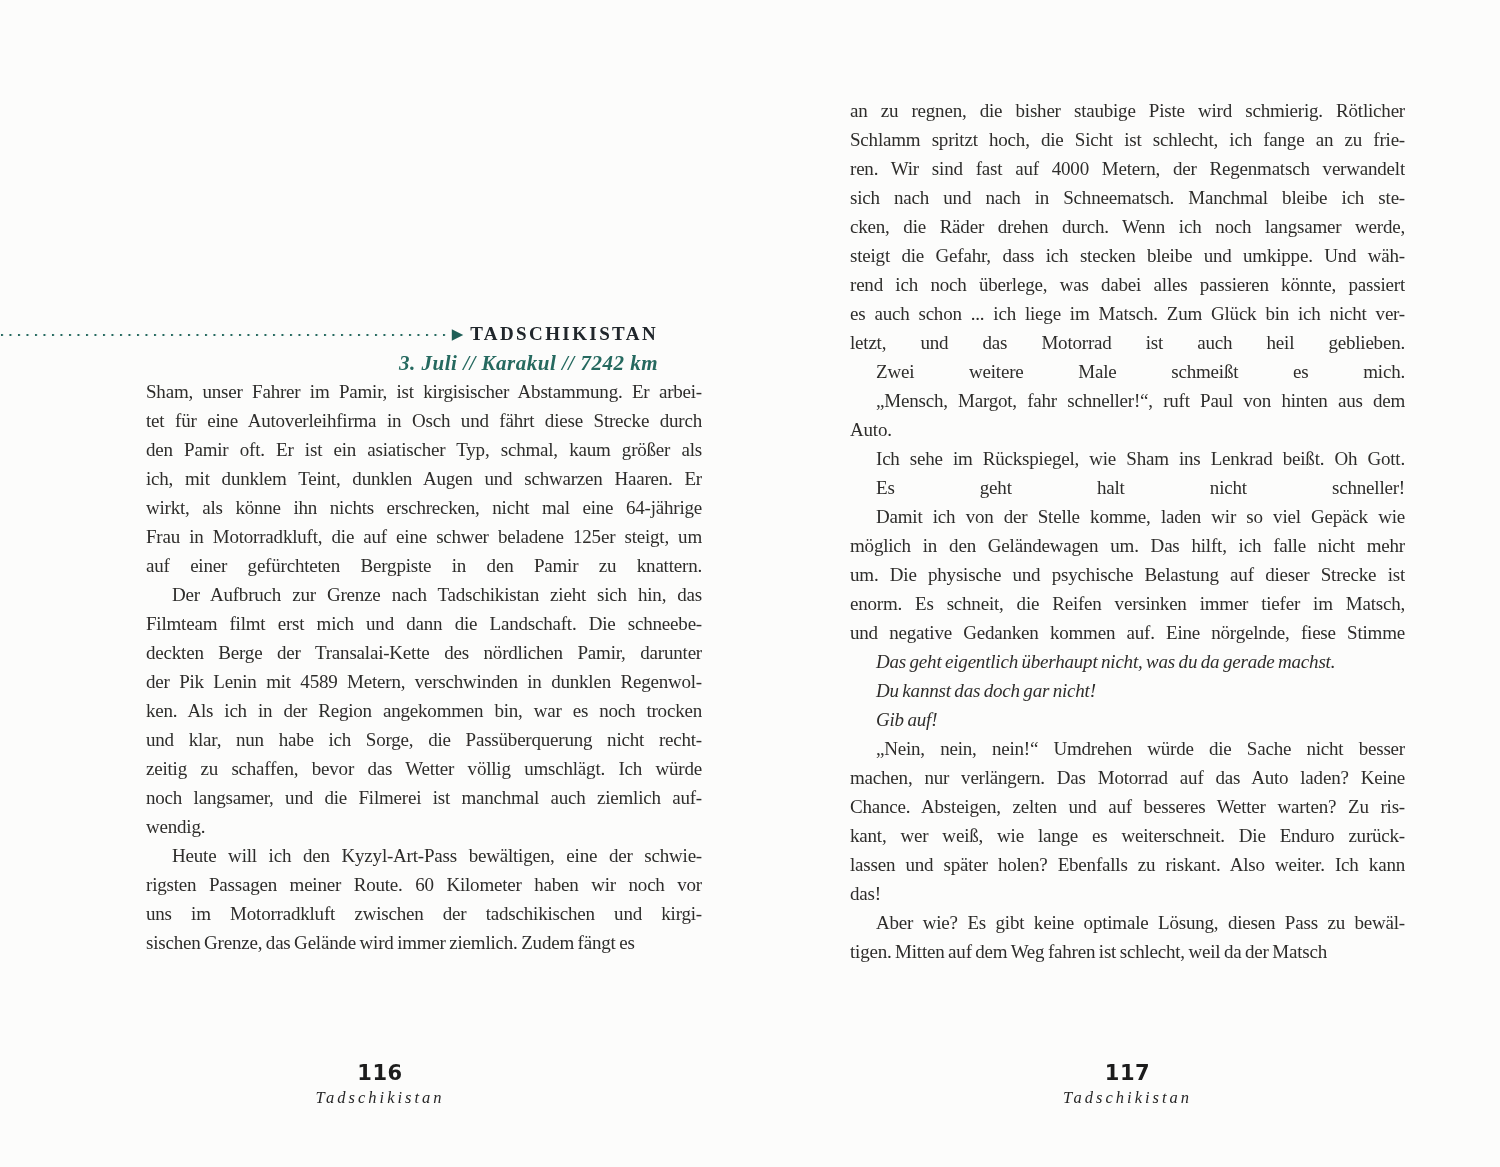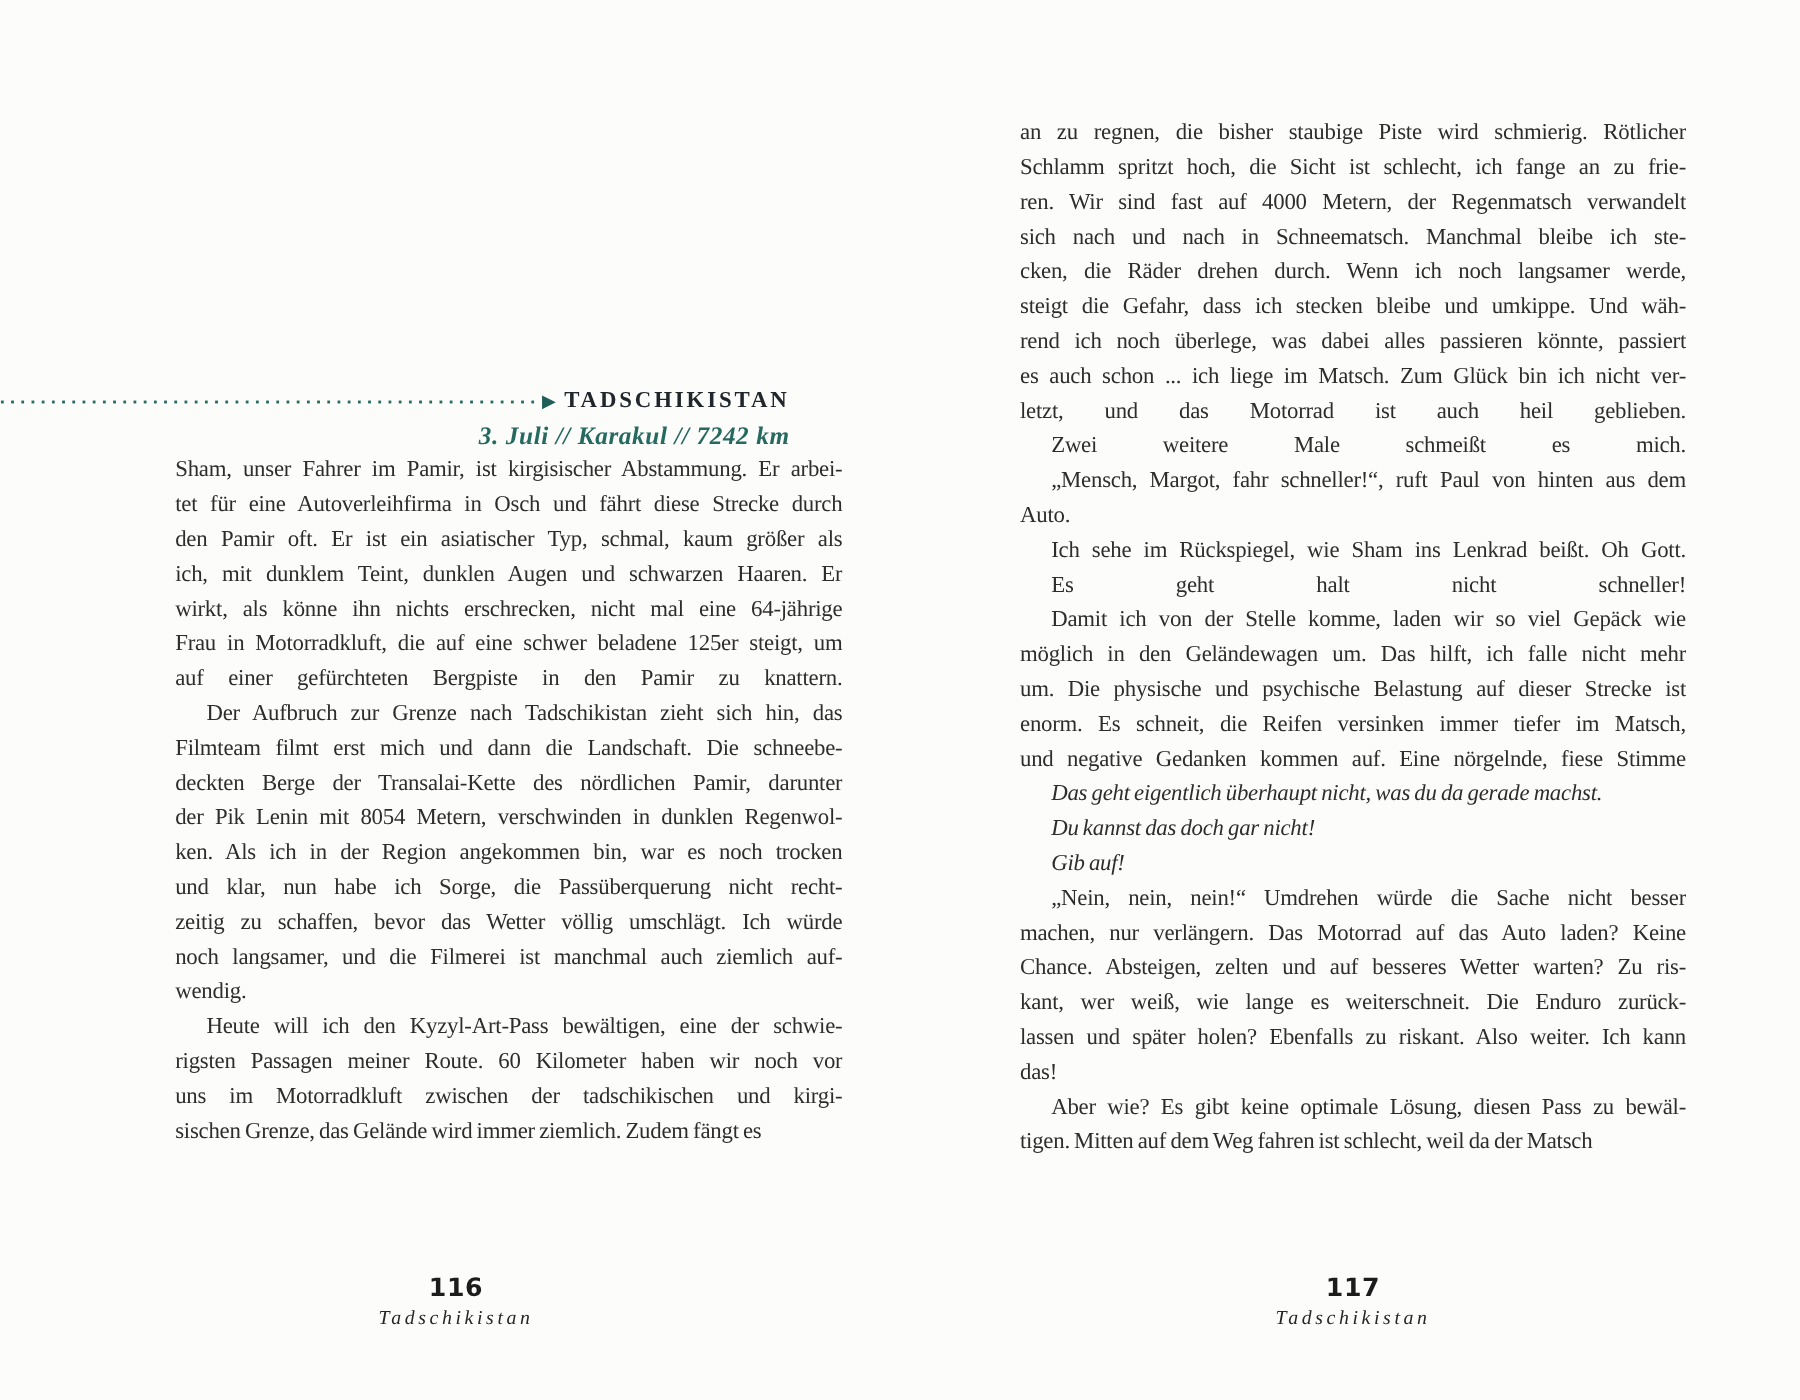--- a/index.html
+++ b/index.html
@@ -78,21 +78,21 @@
       <div class="line">den Pamir oft. Er ist ein asiatischer Typ, schmal, kaum größer als</div>
       <div class="line">ich, mit dunklem Teint, dunklen Augen und schwarzen Haaren. Er</div>
       <div class="line">wirkt, als könne ihn nichts erschrecken, nicht mal eine 64-jährige</div>
       <div class="line">Frau in Motorradkluft, die auf eine schwer beladene 125er steigt, um</div>
       <div class="line">auf einer gefürchteten Bergpiste in den Pamir zu knattern.</div>
     </div>
     <div class="para">
       <div class="line indent">Der Aufbruch zur Grenze nach Tadschikistan zieht sich hin, das</div>
       <div class="line">Filmteam filmt erst mich und dann die Landschaft. Die schneebe-</div>
       <div class="line">deckten Berge der Transalai-Kette des nördlichen Pamir, darunter</div>
-      <div class="line">der Pik Lenin mit 8054 Metern, verschwinden in dunklen Regenwol-</div>
+      <div class="line">der Pik Lenin mit 4589 Metern, verschwinden in dunklen Regenwol-</div>
       <div class="line">ken. Als ich in der Region angekommen bin, war es noch trocken</div>
       <div class="line">und klar, nun habe ich Sorge, die Passüberquerung nicht recht-</div>
       <div class="line">zeitig zu schaffen, bevor das Wetter völlig umschlägt. Ich würde</div>
       <div class="line">noch langsamer, und die Filmerei ist manchmal auch ziemlich auf-</div>
       <div class="line">wendig.</div>
     </div>
     <div class="para">
       <div class="line indent">Heute will ich den Kyzyl-Art-Pass bewältigen, eine der schwie-</div>
       <div class="line">rigsten Passagen meiner Route. 60 Kilometer haben wir noch vor</div>
       <div class="line">uns im Motorradkluft zwischen der tadschikischen und kirgi-</div>

